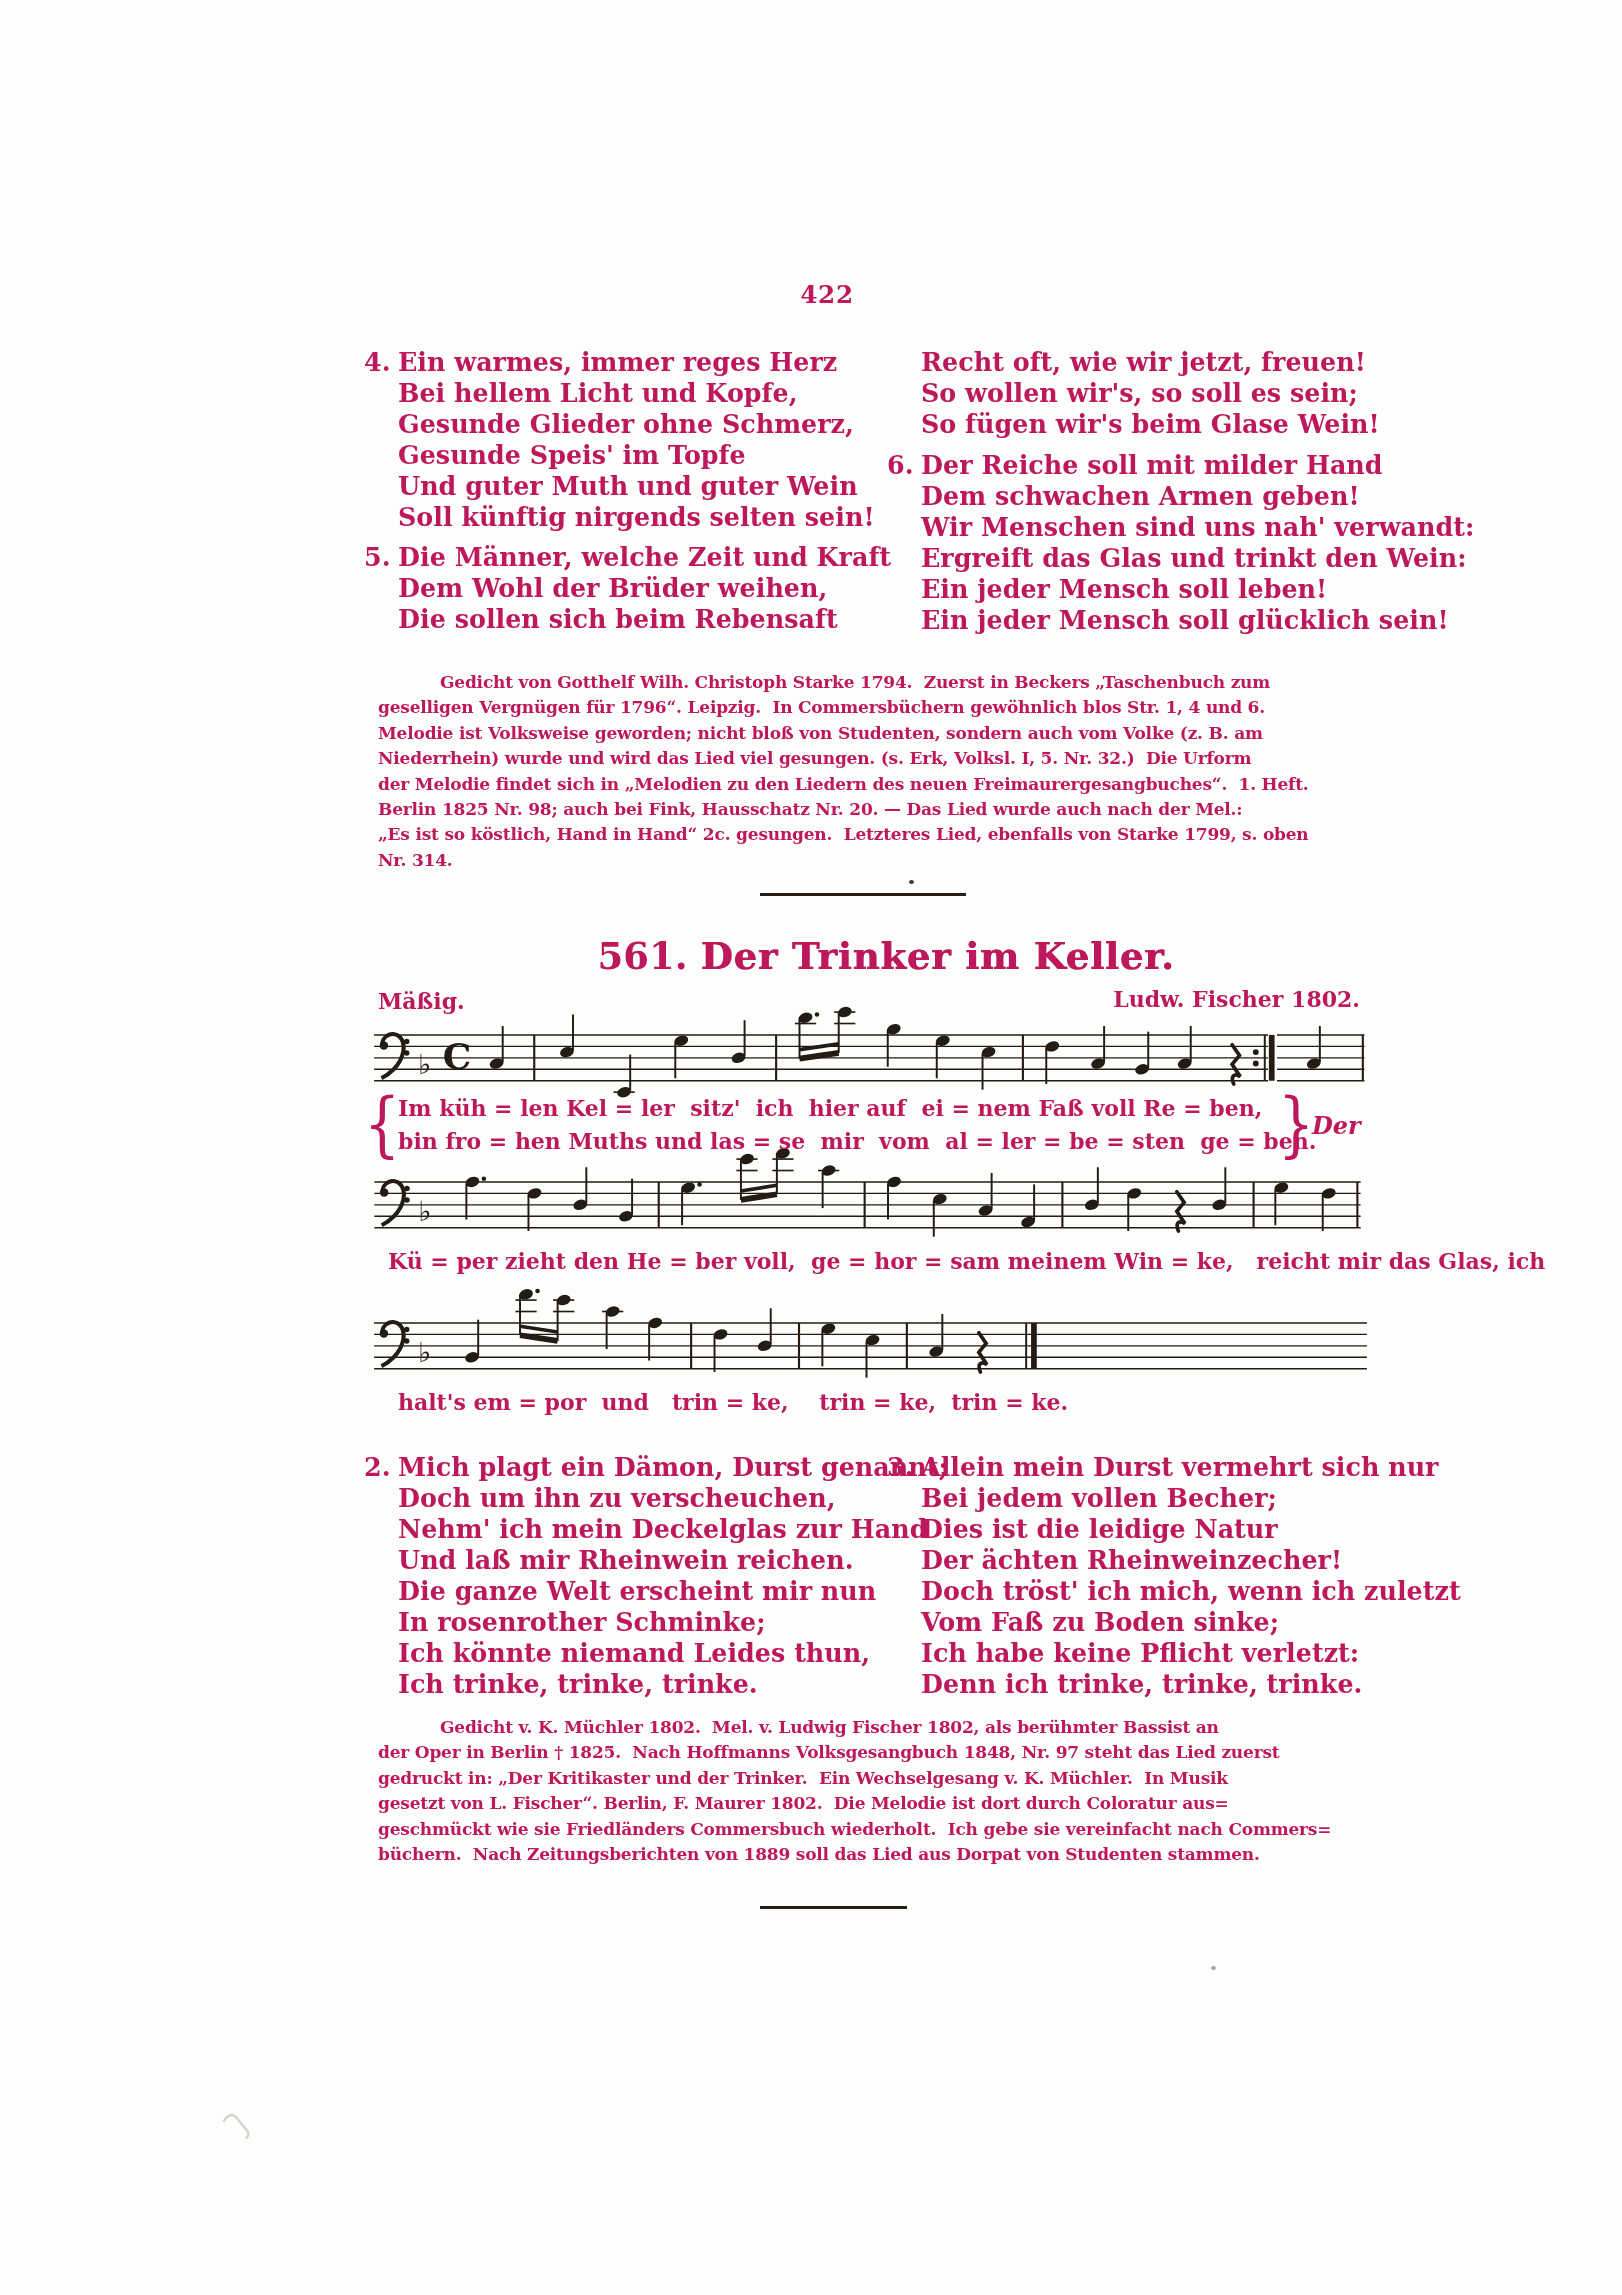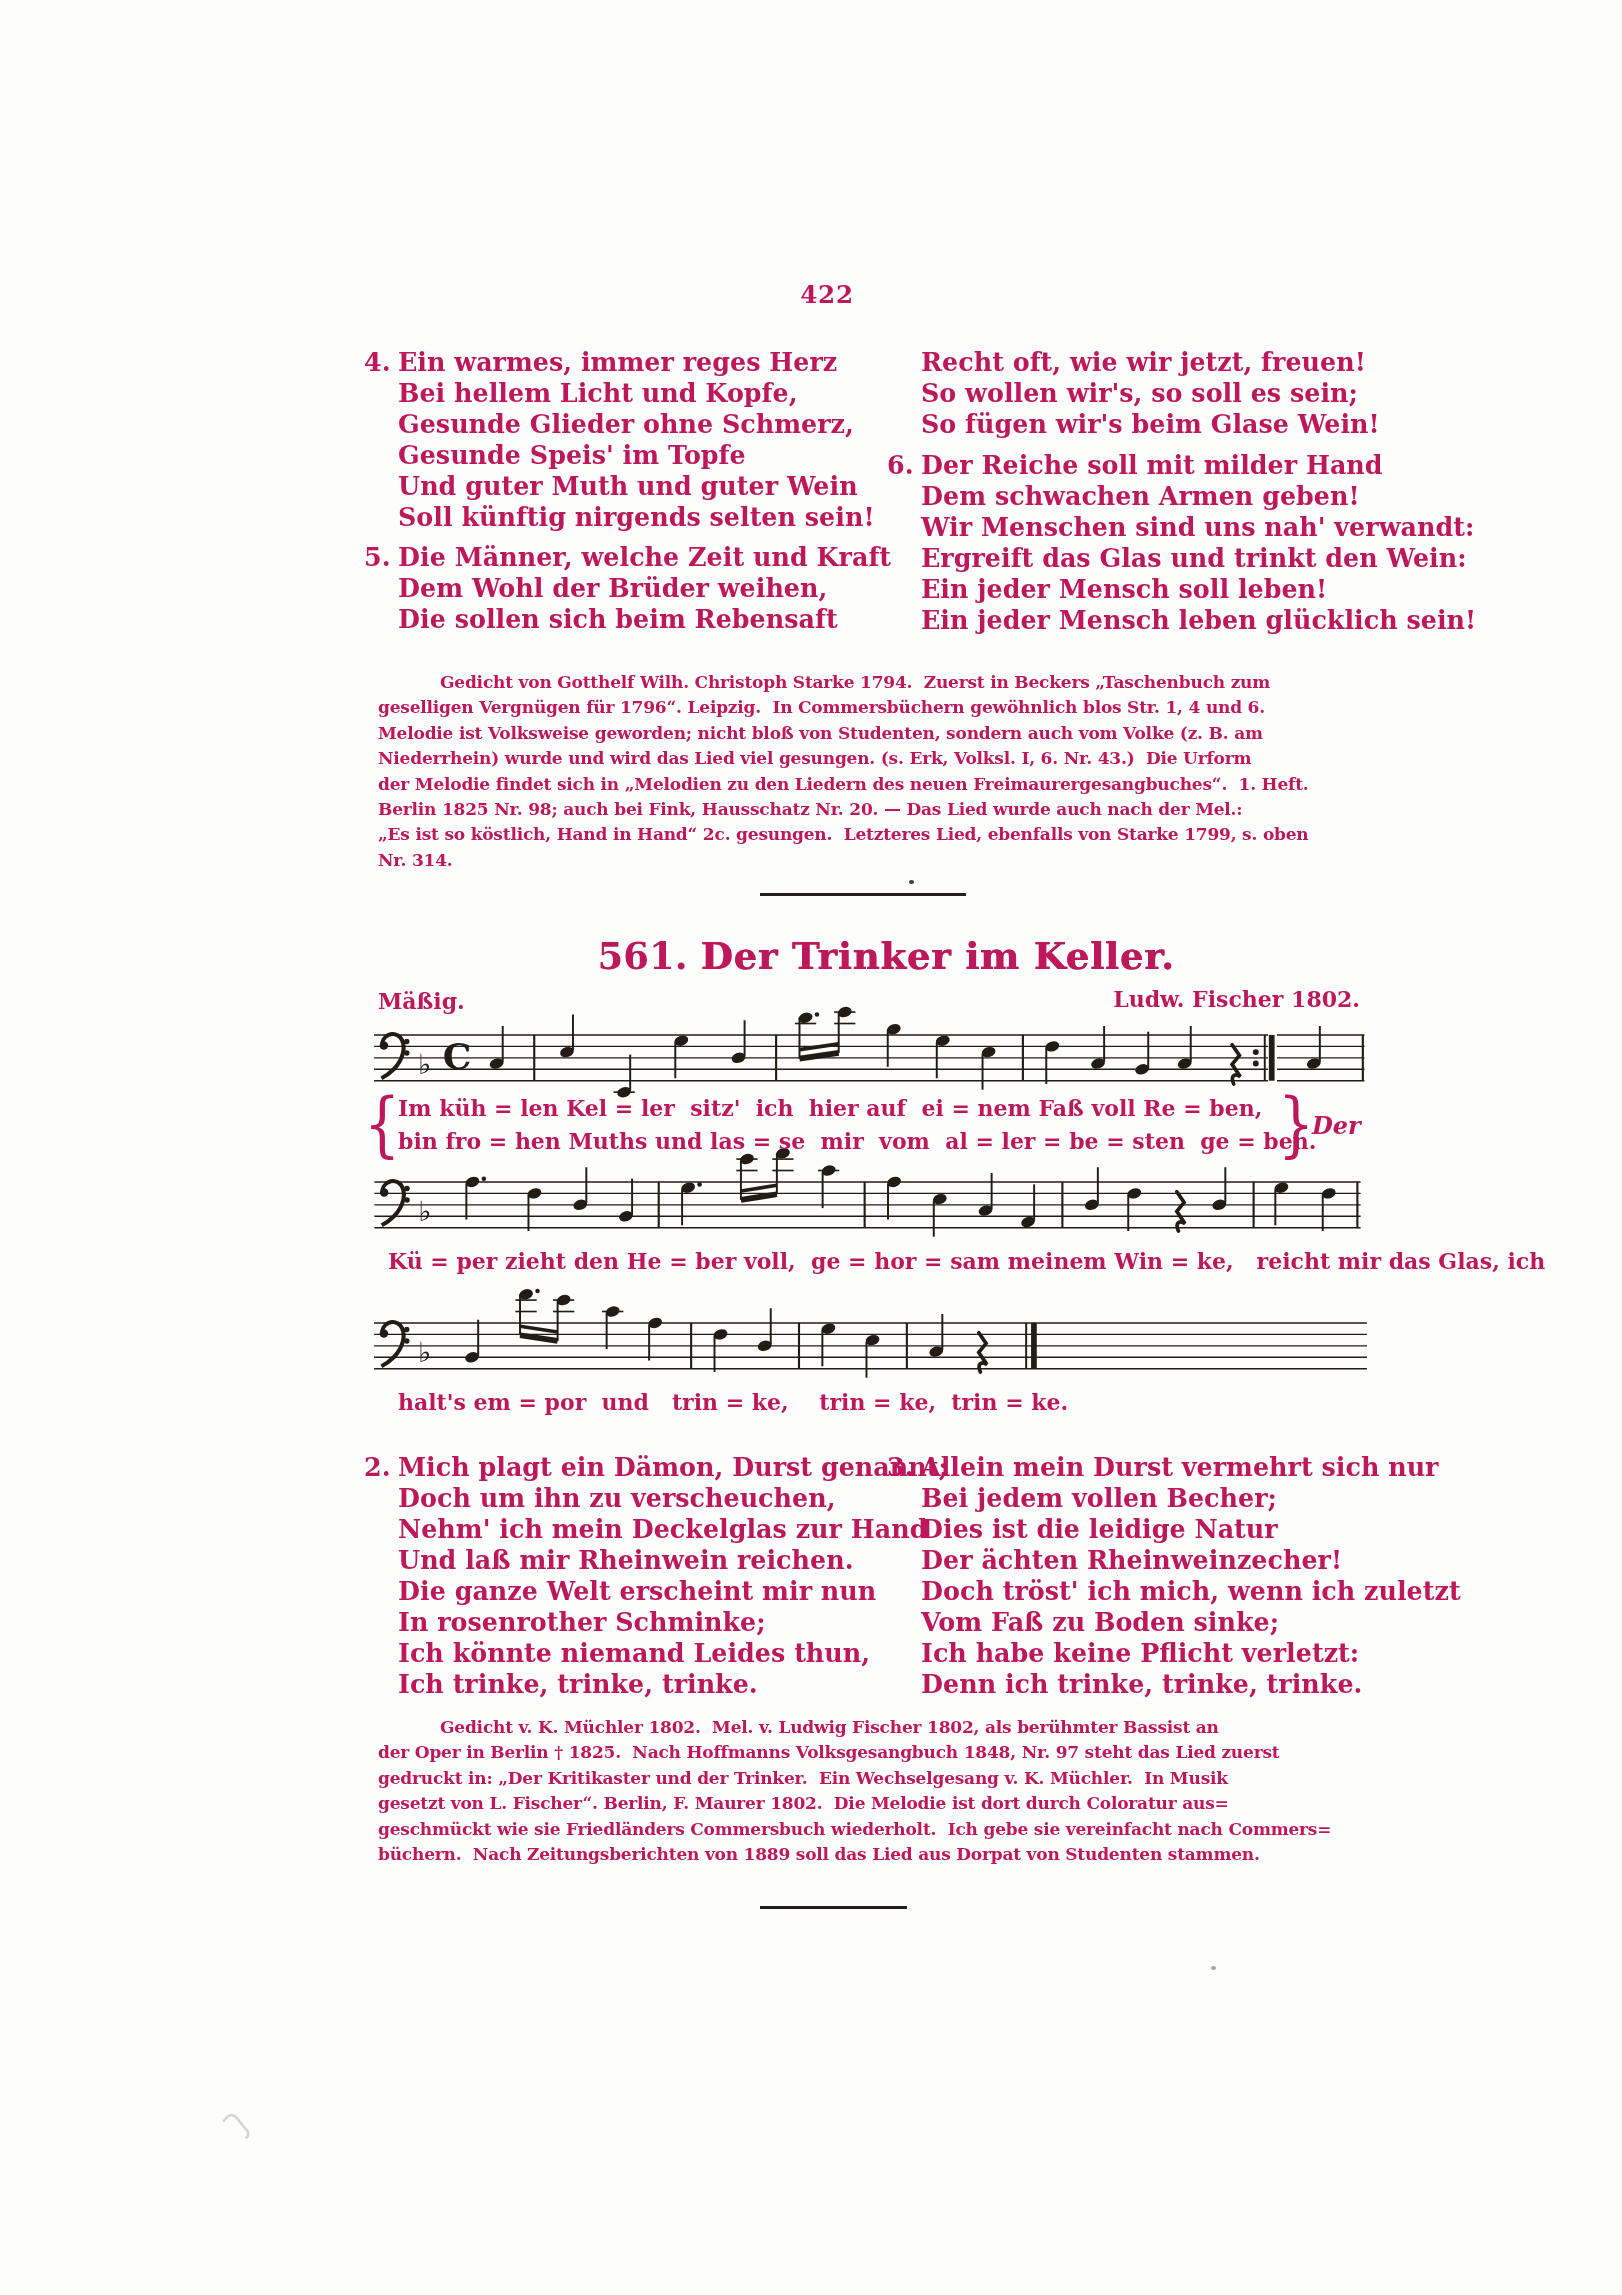--- a/index.html
+++ b/index.html
@@ -56,28 +56,28 @@
     <div class="vline">So wollen wir's, so soll es sein;</div>
     <div class="vline">So fügen wir's beim Glase Wein!</div>
   </div>
   <div class="vblock" style="left:921px;top:450px">
     <span class="vnum">6.</span>
     <div class="vline">Der Reiche soll mit milder Hand</div>
     <div class="vline">Dem schwachen Armen geben!</div>
     <div class="vline">Wir Menschen sind uns nah' verwandt:</div>
     <div class="vline">Ergreift das Glas und trinkt den Wein:</div>
     <div class="vline">Ein jeder Mensch soll leben!</div>
-    <div class="vline">Ein jeder Mensch leben glücklich sein!</div>
+    <div class="vline">Ein jeder Mensch soll glücklich sein!</div>
   </div>
 
   <div class="fnote" style="top:670px">
     <div class="fline first">Gedicht von Gotthelf Wilh. Christoph Starke 1794.  Zuerst in Beckers „Taschenbuch zum</div>
     <div class="fline">geselligen Vergnügen für 1796“. Leipzig.  In Commersbüchern gewöhnlich blos Str. 1, 4 und 6.</div>
     <div class="fline">Melodie ist Volksweise geworden; nicht bloß von Studenten, sondern auch vom Volke (z. B. am</div>
-    <div class="fline">Niederrhein) wurde und wird das Lied viel gesungen. (s. Erk, Volksl. I, 6. Nr. 43.)  Die Urform</div>
+    <div class="fline">Niederrhein) wurde und wird das Lied viel gesungen. (s. Erk, Volksl. I, 5. Nr. 32.)  Die Urform</div>
     <div class="fline">der Melodie findet sich in „Melodien zu den Liedern des neuen Freimaurergesangbuches“.  1. Heft.</div>
     <div class="fline">Berlin 1825 Nr. 98; auch bei Fink, Hausschatz Nr. 20. — Das Lied wurde auch nach der Mel.:</div>
     <div class="fline">„Es ist so köstlich, Hand in Hand“ 2c. gesungen.  Letzteres Lied, ebenfalls von Starke 1799, s. oben</div>
     <div class="fline">Nr. 314.</div>
   </div>
 
   <div class="sepdot" style="left:909px;top:880px"></div>
   <div class="sep" style="left:760px;top:893px;width:206px"></div>
 
   <div class="titlerow">

